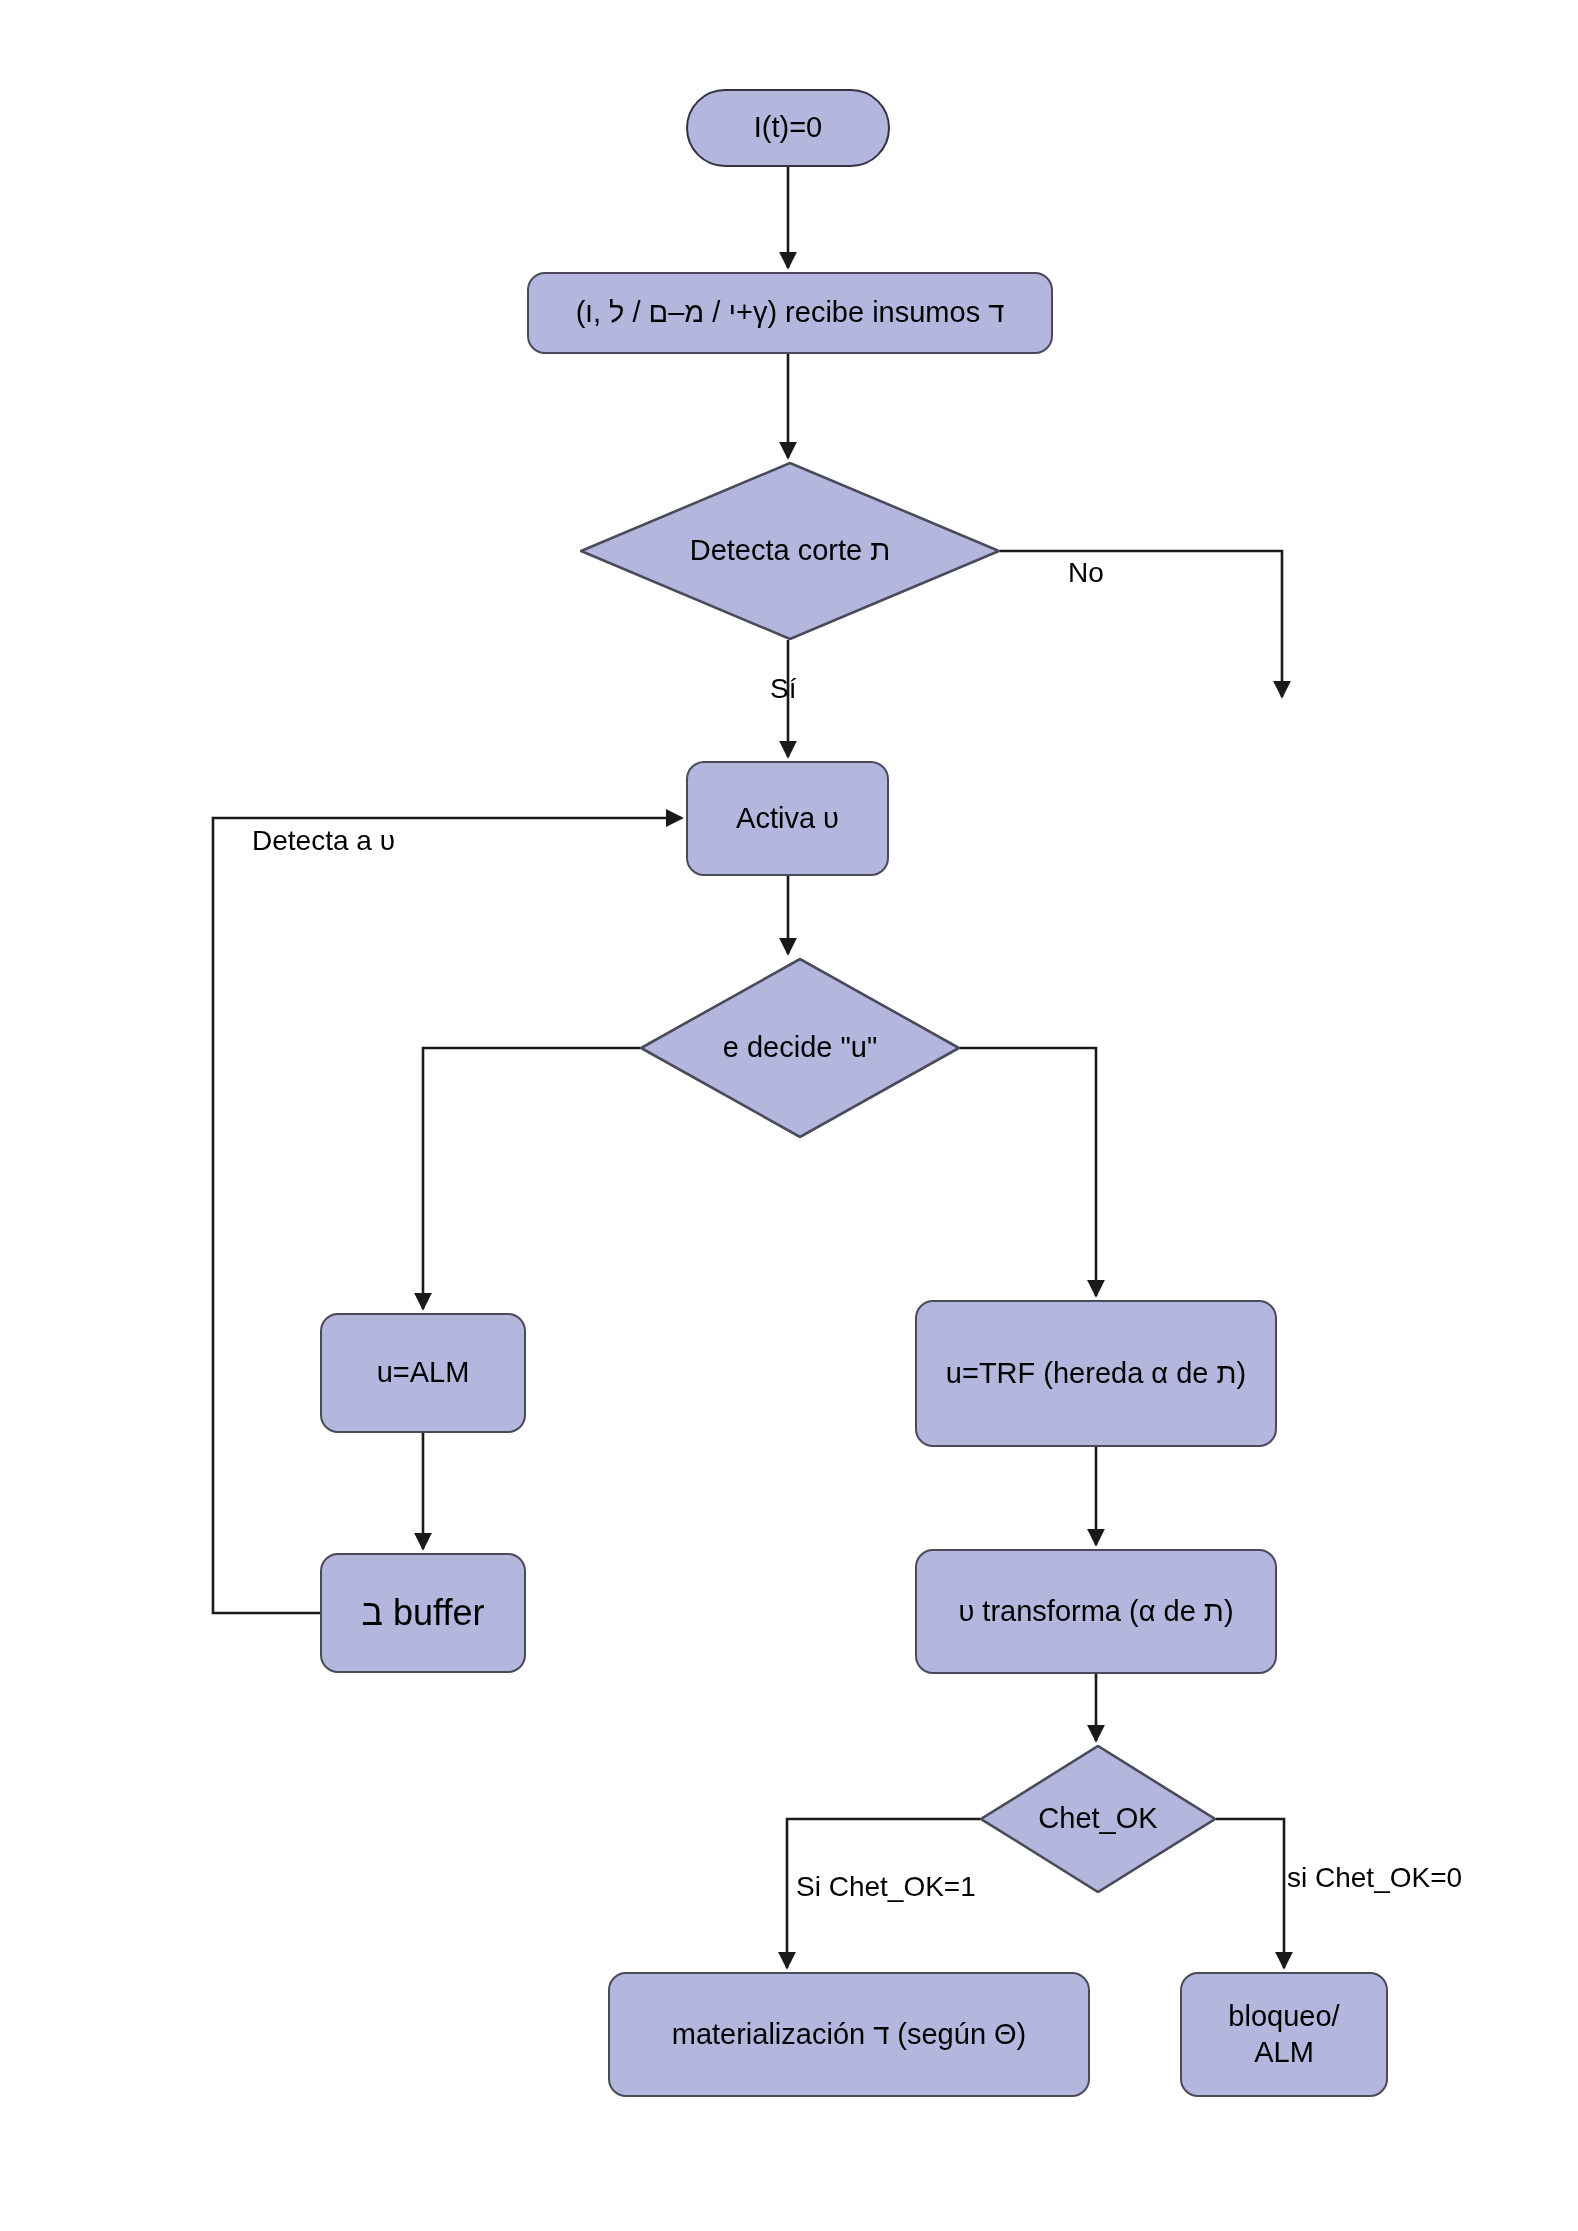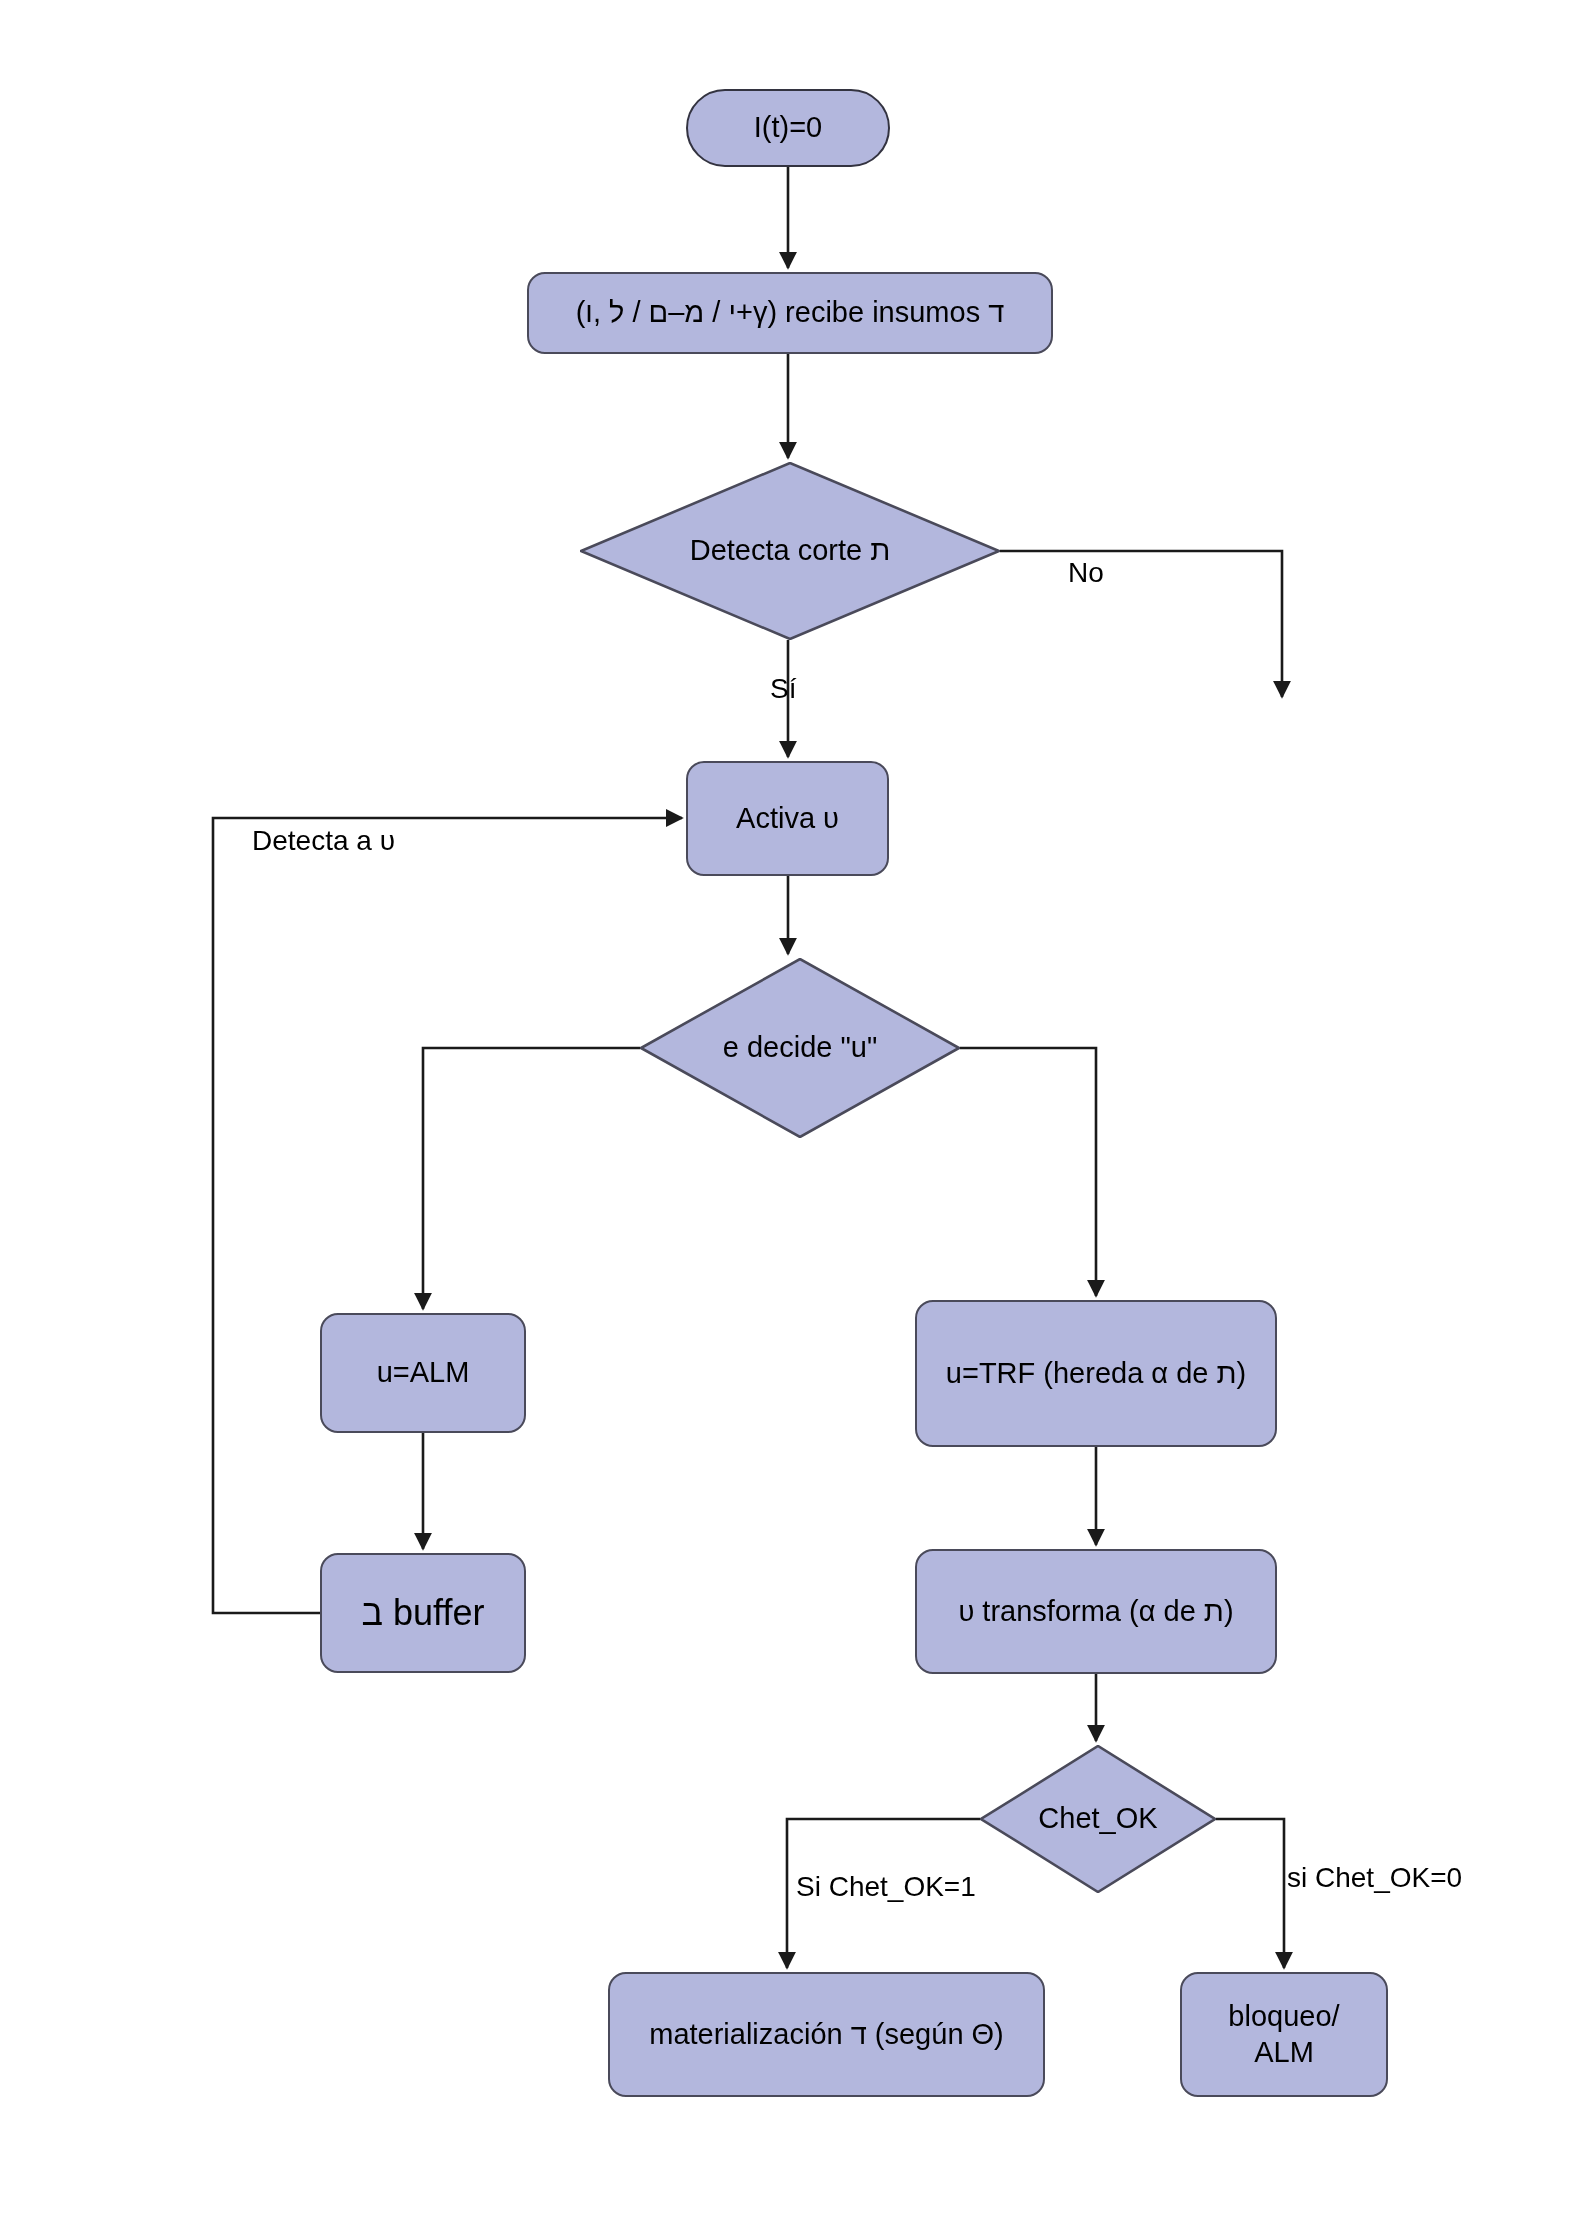--- a/index.html
+++ b/index.html
@@ -160,21 +160,21 @@
     <span>υ transforma (α de ת)</span>
   </div>
 
   <div class="node decision" style="left:980px; top:1745px; width:236px; height:148px; font-size:29px;">
     <svg viewBox="0 0 236 148" preserveAspectRatio="none">
       <polygon points="118,1 235,74 118,147 1,74" fill="#b3b7dd" stroke="#4a4a5a" stroke-width="2.6"></polygon>
     </svg>
     <span class="dlabel">Chet_OK</span>
   </div>
 
-  <div class="node process" style="left:608px; top:1972px; width:437px; height:125px; font-size:29px;">
+  <div class="node process" style="left:608px; top:1972px; width:482px; height:125px; font-size:29px;">
     <span>materialización ד (según Θ)</span>
   </div>
 
   <div class="node process" style="left:1180px; top:1972px; width:208px; height:125px; font-size:29px; white-space:pre-line;">
     <span>bloqueo/
 ALM</span>
   </div>
 
   <div class="edge-label" style="left:1068px; top:557px; font-size:28px;">No</div>
 

